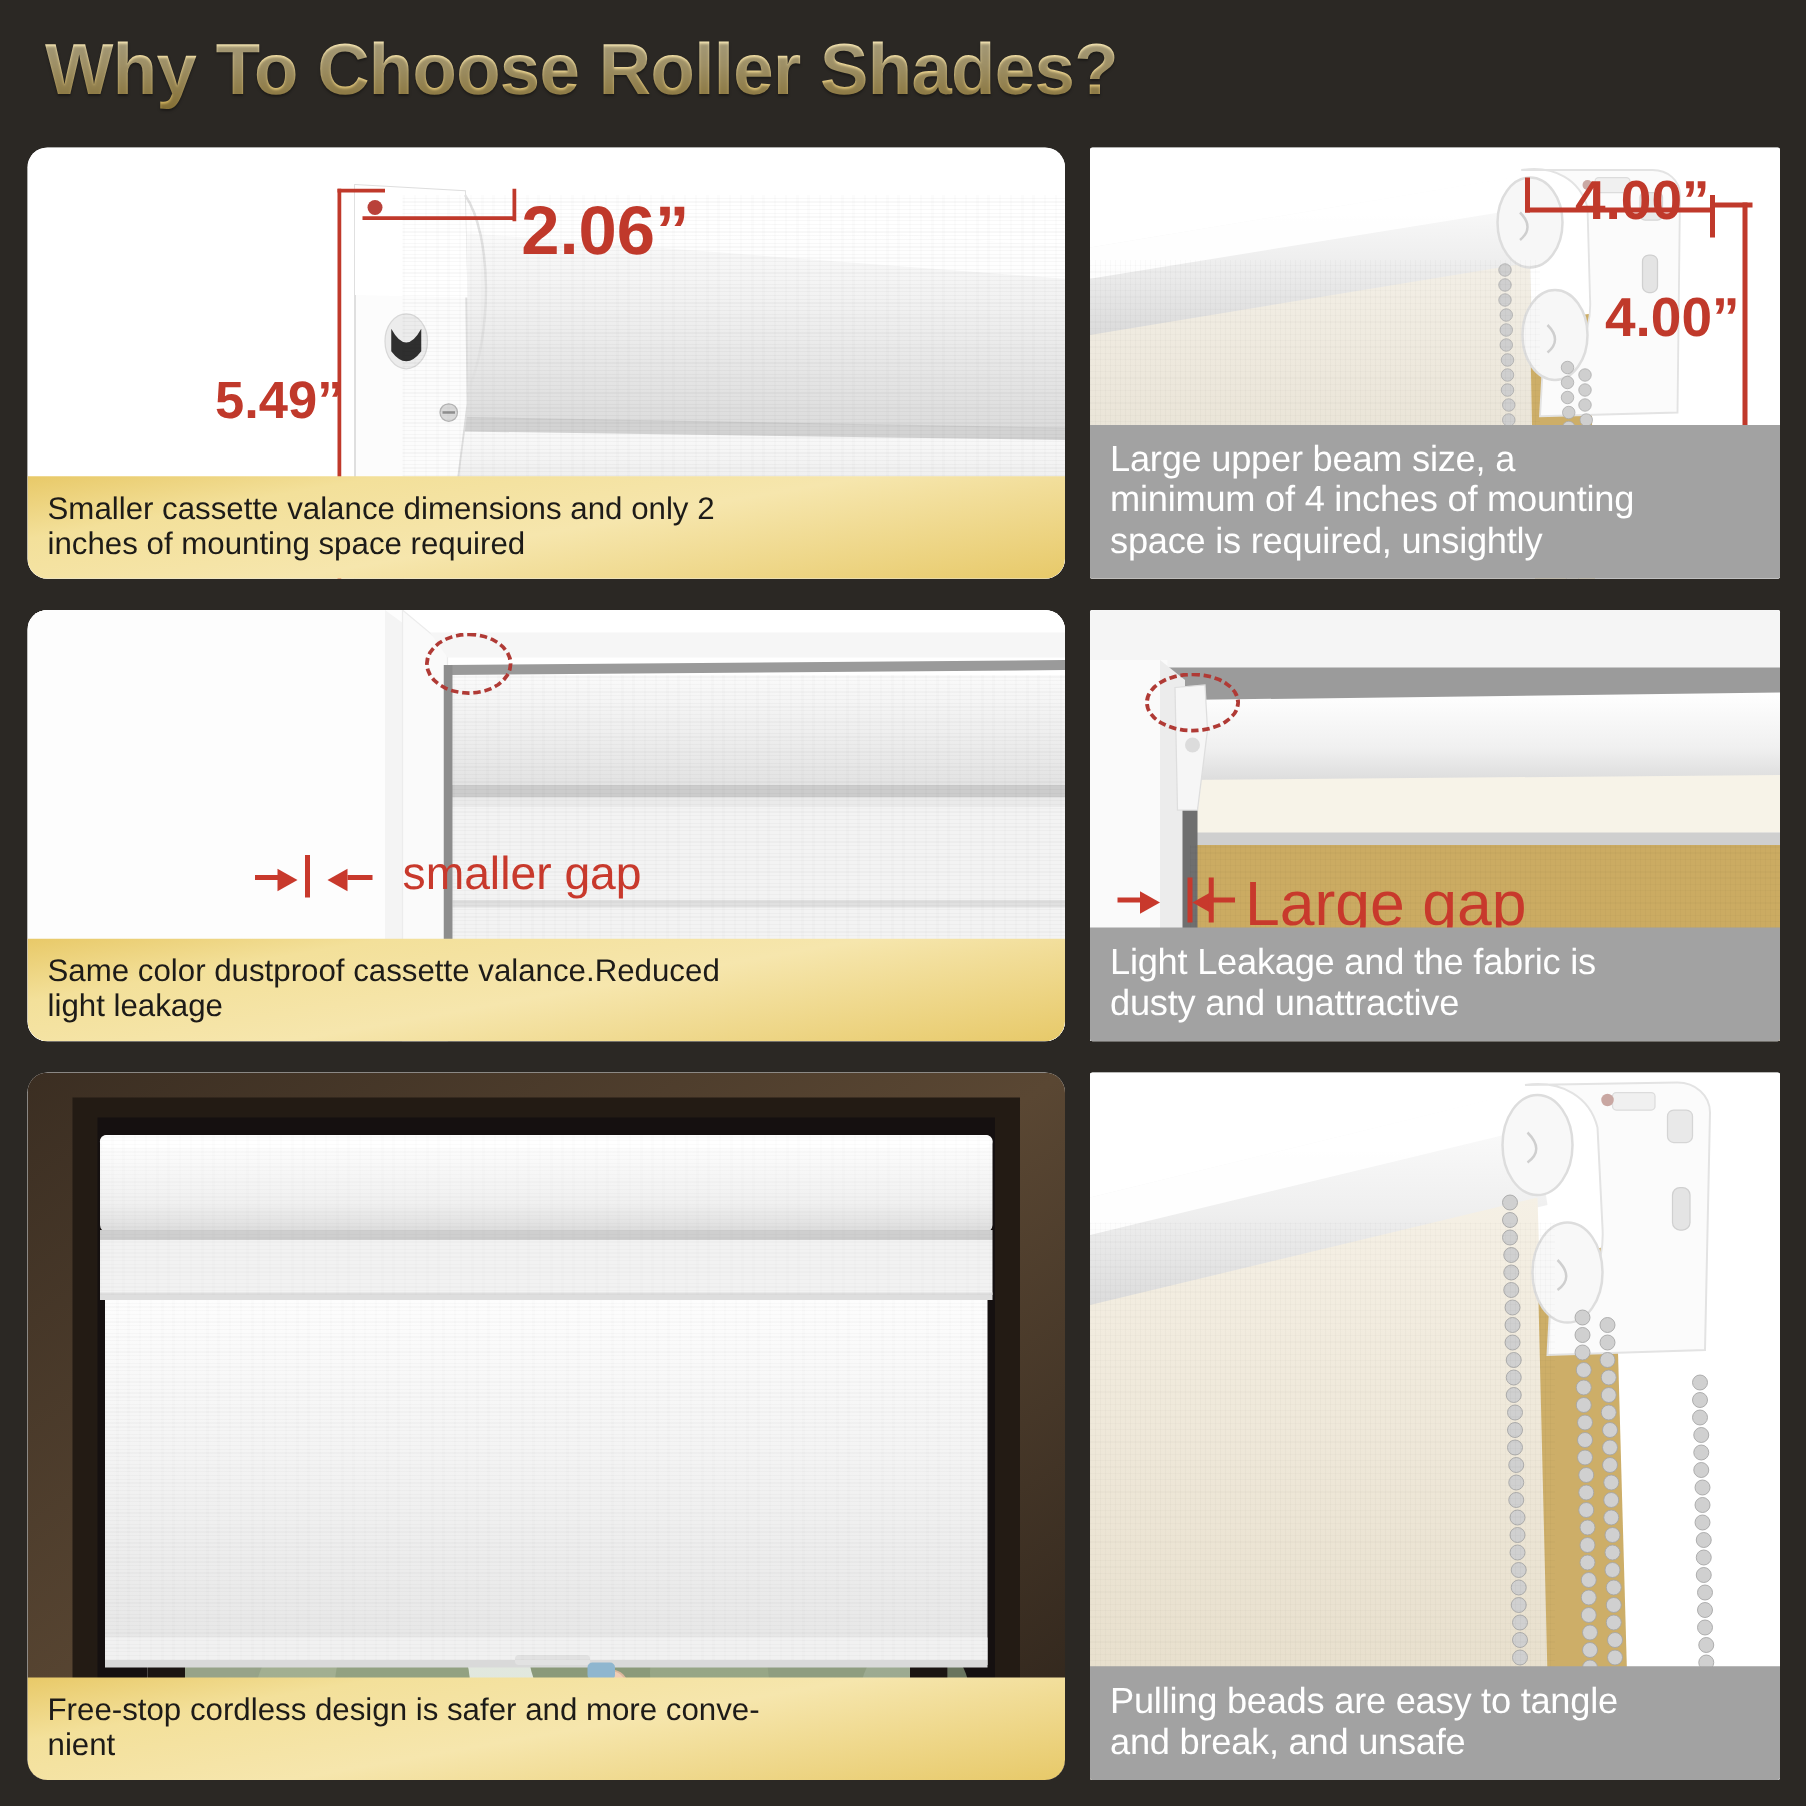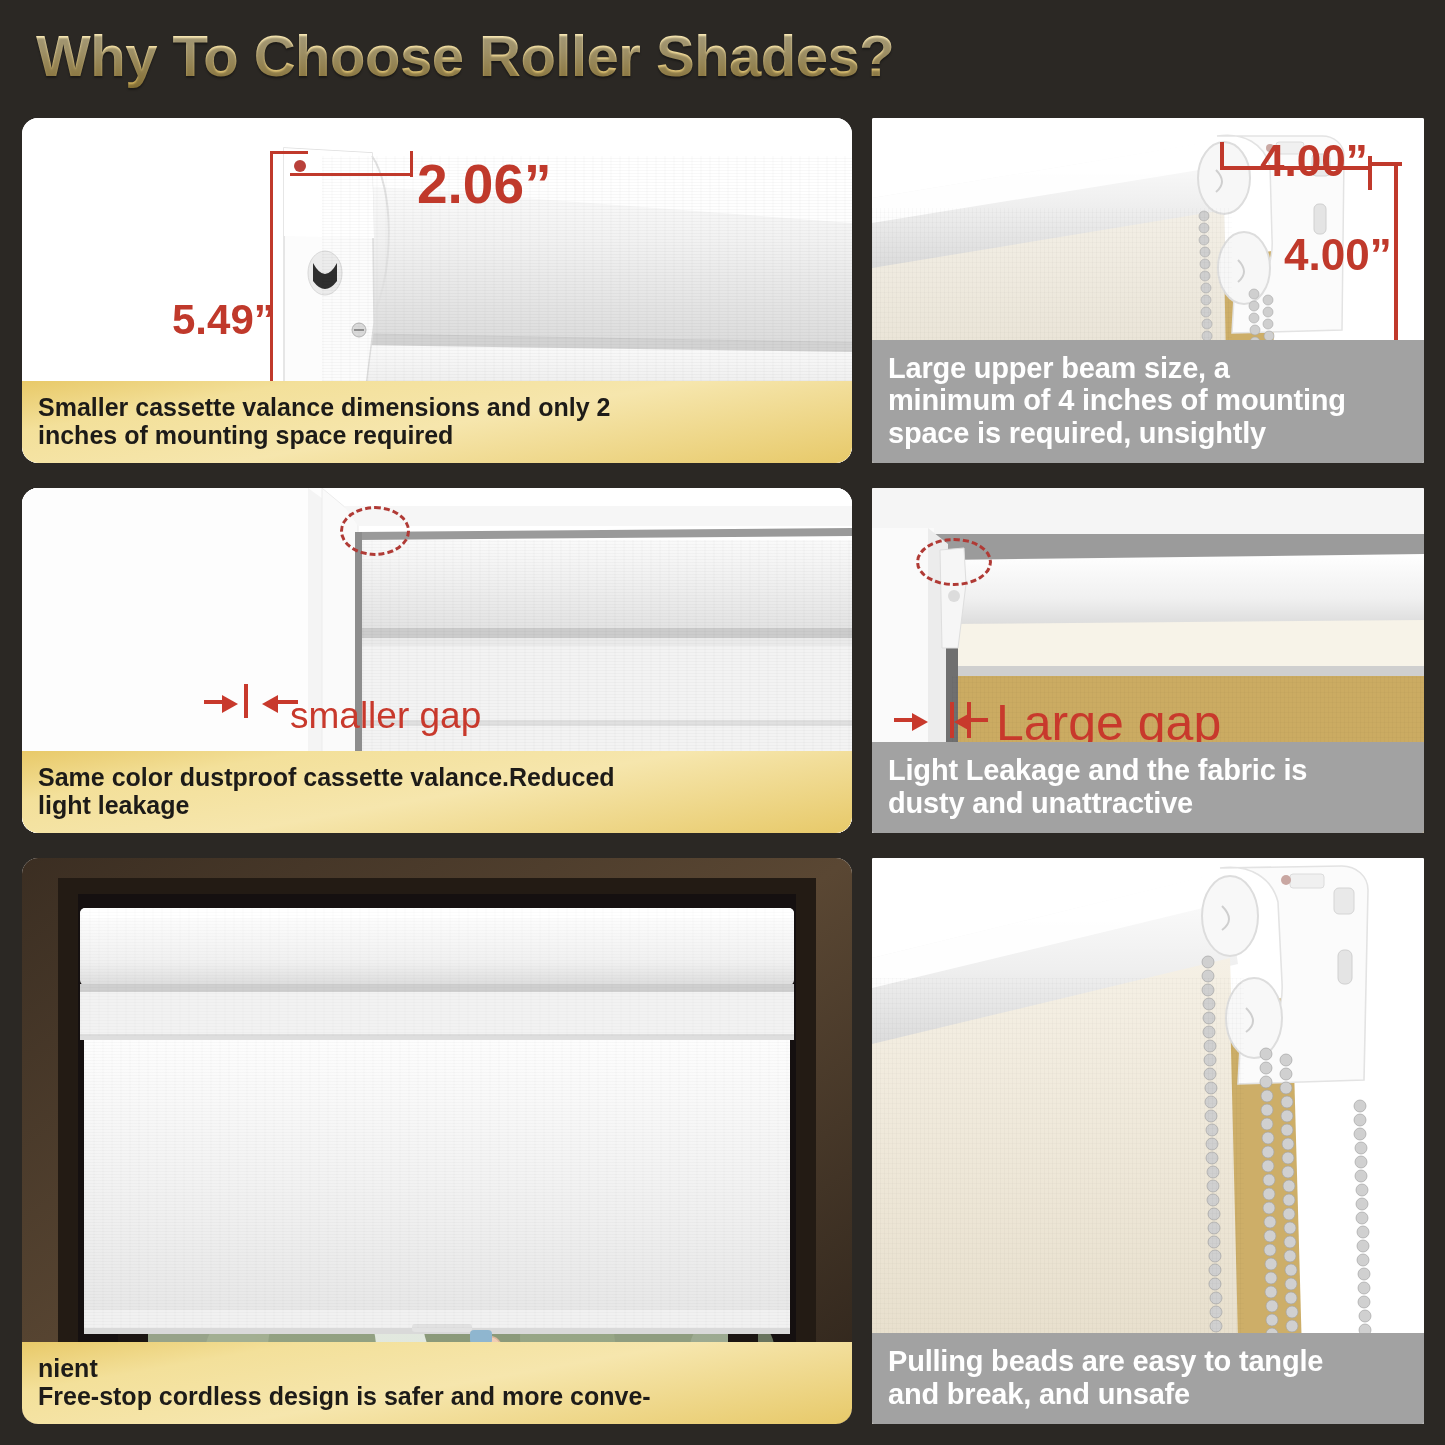--- a/index.html
+++ b/index.html
@@ -35,21 +35,21 @@
   .panel.left  { border-radius: 16px; background: #fff; }
   .panel.right { border-radius: 2px;  background: #fff; }
 
   .photo { position: absolute; inset: 0; overflow: hidden; }
 
   
   .cap {
     position: absolute;
     left: 0; right: 0; bottom: 0;
     padding: 12px 16px 14px 16px;
-    font-weight: bold;
+    font-weight: normal;
     line-height: 1.12;
     z-index: 40;
   }
   .cap.gold {
     background: linear-gradient(170deg, #e8c968 0%, #f3e09a 22%, #f6e6ad 52%, #e7c969 100%);
     color: #1d1b18;
     font-size: 25px;
     border-bottom-left-radius: 16px;
     border-bottom-right-radius: 16px;
   }
@@ -336,21 +336,21 @@
       </svg>
       <div class="tex-wood" style="position:absolute; left:340px; top:52px; width:490px; height:290px; opacity:0.5;"></div>
 
       <div class="dash-ellipse" style="left:318px; top:18px; width:70px; height:50px;"></div>
 
       <div class="arrow-r" style="left:200px; top:207px;"></div>
       <div class="arrow-tail" style="left:182px; top:212px; width:20px;"></div>
       <div class="gap-bar" style="left:222px; top:196px; height:34px;"></div>
       <div class="arrow-l" style="left:240px; top:207px;"></div>
       <div class="arrow-tail" style="left:256px; top:212px; width:20px;"></div>
-      <div class="gap-label" style="left:268px; top:190px; font-size:37px;margin-top:17px;">smaller gap</div>
+      <div class="gap-label" style="left:300px; top:190px; font-size:37px;">smaller gap</div>
     </div>
 
     <div class="cap gold">
       <span class="ln">Same color dustproof cassette valance.Reduced</span>
       <span class="ln">light leakage</span>
     </div>
   </div>
 
   <div class="panel right" style="left:872px; top:488px; width:552px; height:345px;">
     <div class="photo">
@@ -470,22 +470,22 @@
           <path d="M452 486 C446 498 444 512 446 524" fill="none" stroke="#dcb79c" stroke-width="1.2"></path>
         </g>
 
         <rect x="448" y="472" width="22" height="14" rx="4" fill="#8fb6cf"></rect>
       </svg>
       <div class="tex-wood" style="position:absolute; left:62px; top:182px; width:706px; height:288px; opacity:0.42;"></div>
       <div class="tex-wood" style="position:absolute; left:58px; top:50px; width:714px; height:128px; opacity:0.35;"></div>
     </div>
 
     <div class="cap gold">
+      <span class="ln">Free-stop cordless design is safer and more conve-</span>
       <span class="ln">nient</span>
-      <span class="ln">Free-stop cordless design is safer and more conve-</span>
     </div>
   </div>
 
   <div class="panel right" style="left:872px; top:858px; width:552px; height:566px;">
     <div class="photo">
       <div class="wall-white"></div>
       <svg width="552" height="566" viewBox="0 0 552 566" style="position:absolute;left:0;top:0;">
         <defs>
           <linearGradient id="g6roll" x1="0" y1="0" x2="0" y2="1">
             <stop offset="0%" stop-color="#ffffff"></stop>

